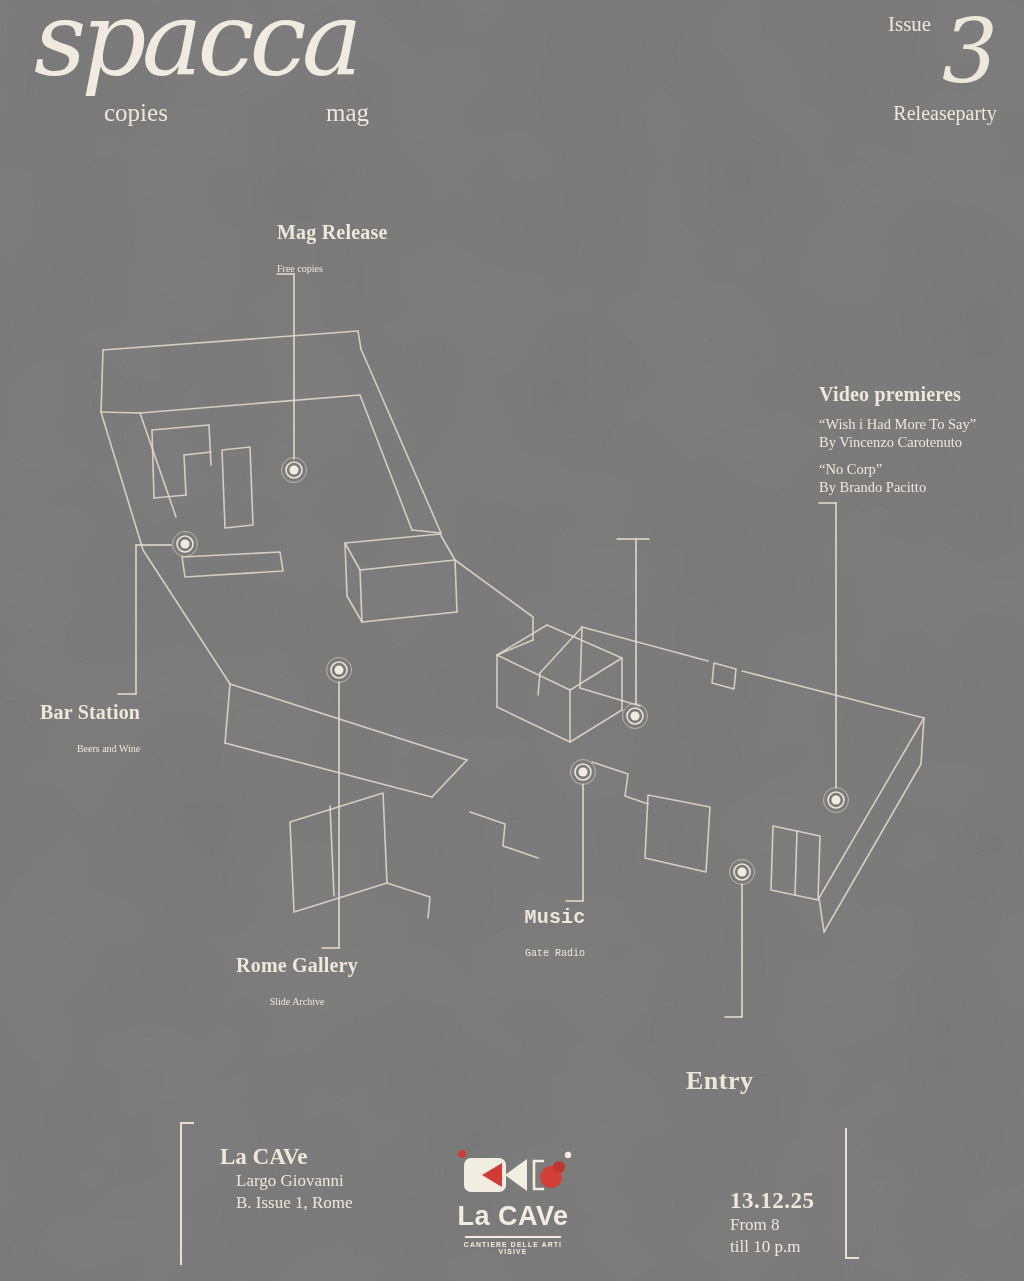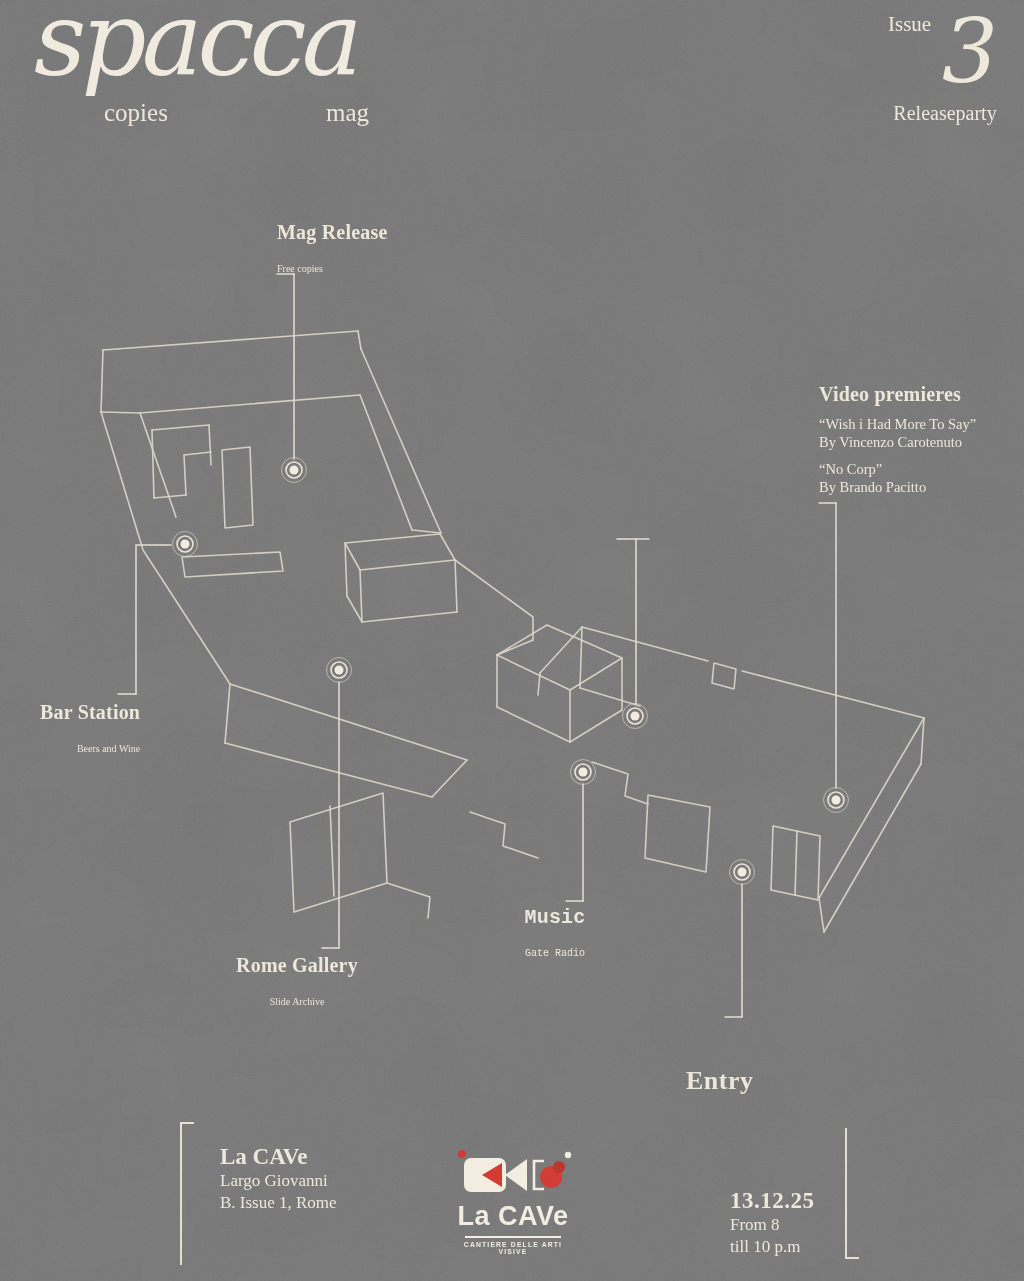--- a/index.html
+++ b/index.html
@@ -29,21 +29,21 @@
   #co-music{left:500px;top:906px;width:110px;text-align:center;font-family:Liberation Mono, monospace;}
   #co-entry{left:686px;top:1026px;font-size:26px;font-weight:bold;letter-spacing:.5px;margin-top:40px;}
   
   .rule{background:#e3ddcf;}
   #bracket-left-v{left:180px;top:1122px;width:2px;height:143px;}
   #bracket-left-t{left:180px;top:1122px;width:14px;height:2px;}
   #bracket-right-v{left:845px;top:1128px;width:2px;height:131px;}
   #bracket-right-t{left:845px;top:1257px;width:14px;height:2px;}
   #venue-block{left:220px;top:1144px;}
   #venue-name{font-size:23px;font-weight:bold;}
-  .addr{font-size:17px;line-height:22px;}
+  .addr{font-size:17px;line-height:22px;margin-left:16px;}
   #venue-block .addr:first-of-type{margin-top:13px;}
   #cave-logo{left:450px;top:1146px;width:126px;text-align:center;}
   #cave-logo-text{font-family:"Liberation Sans",sans-serif;font-weight:bold;font-size:27px;
     letter-spacing:.5px;color:#f2ece0;margin-top:1px;}
   #cave-logo-rule{width:96px;height:2px;background:#f2ece0;margin:4px auto 3px auto;}
   #cave-logo-tagline{font-family:"Liberation Sans",sans-serif;font-weight:bold;font-size:6.8px;
     letter-spacing:1.15px;color:#f2ece0;}
   #date-block{left:730px;top:1148px;}
   #date-line{font-size:23px;font-weight:bold;letter-spacing:.5px;margin-top:40px;}
   .time{font-size:17px;line-height:22px;}

